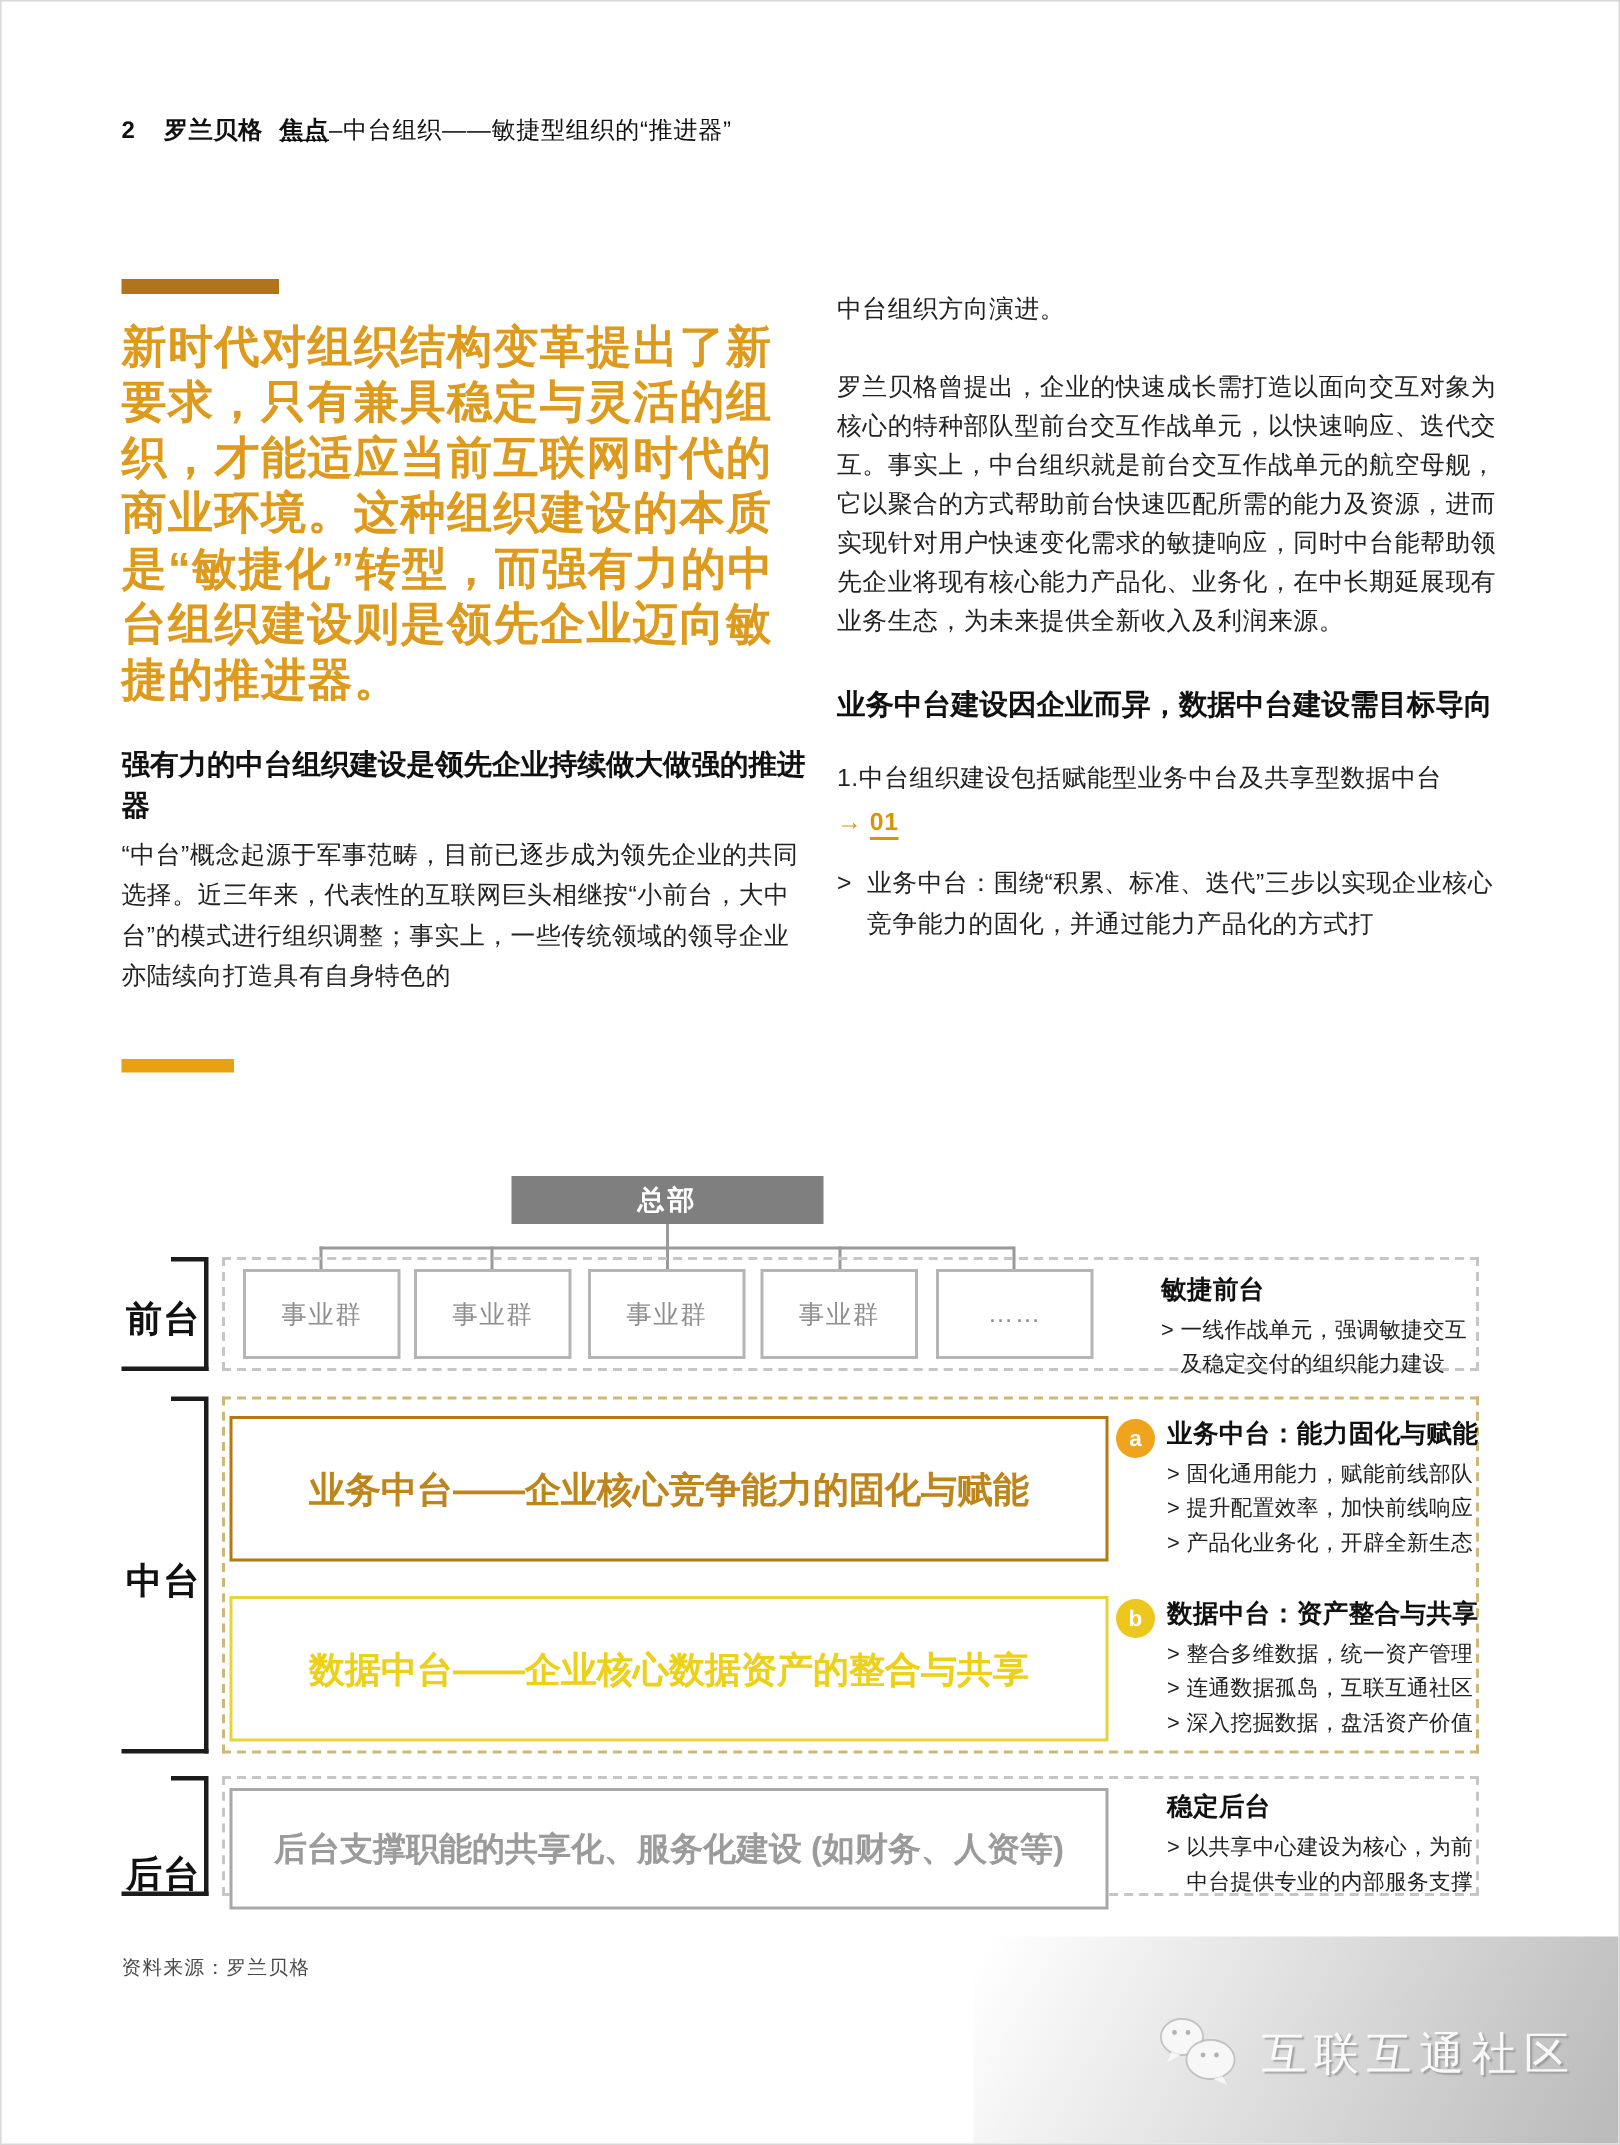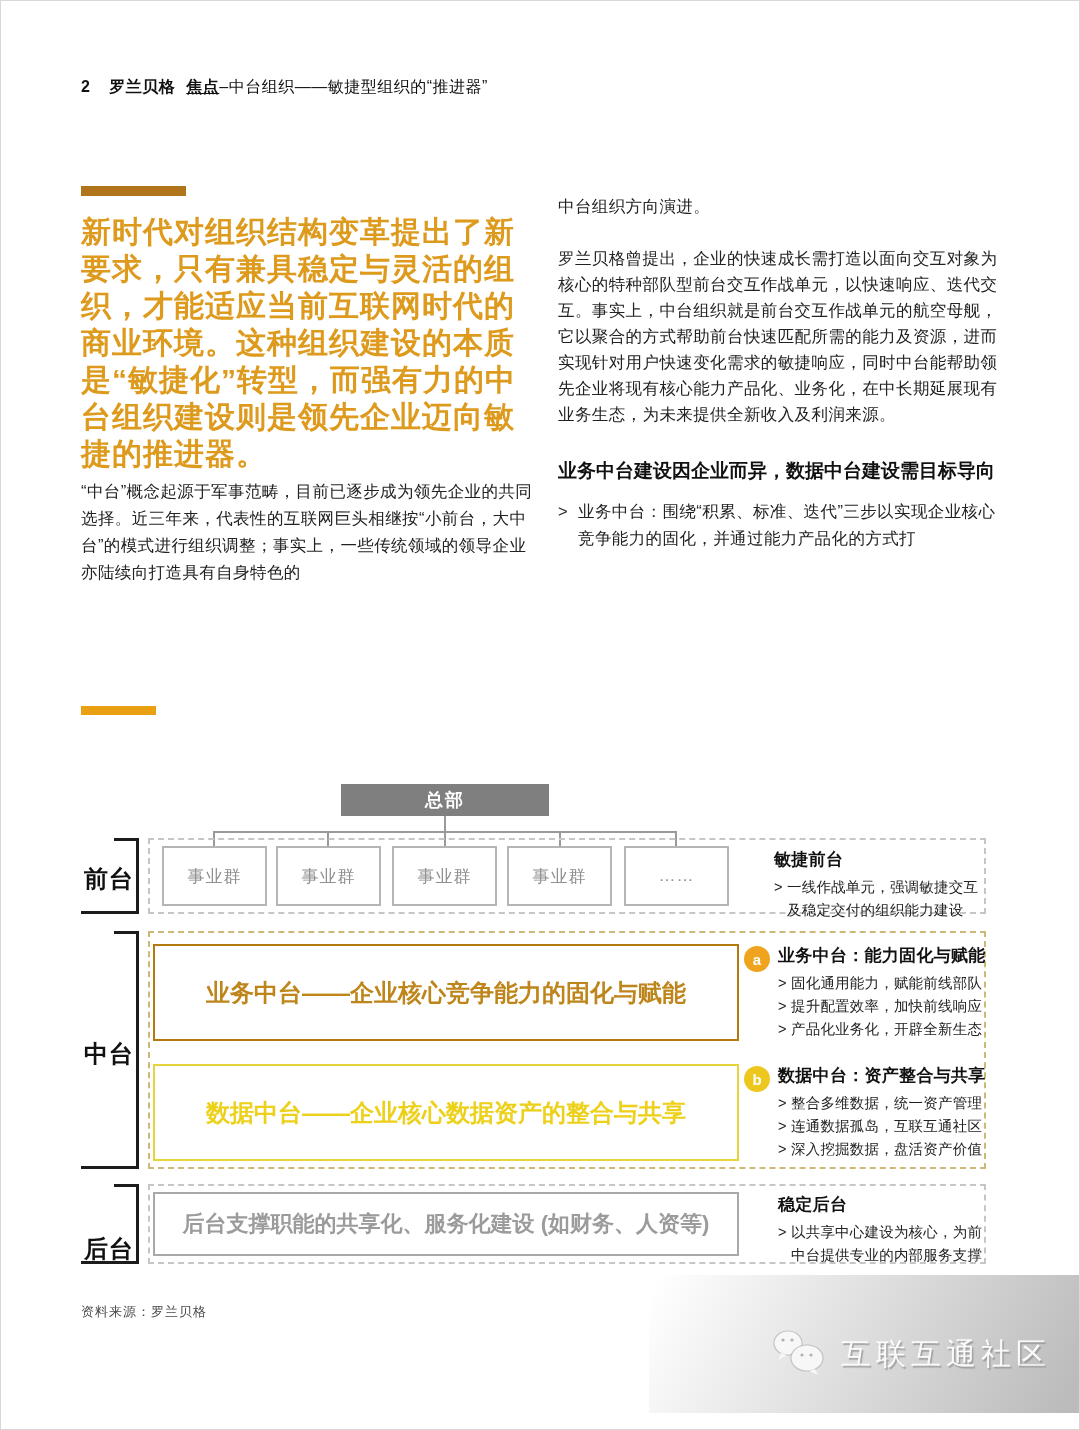--- a/index.html
+++ b/index.html
@@ -54,68 +54,75 @@
   .dashed.mid { border-color:#cdb878; }
 
   .unit-box { position:absolute; top:145px; width:105px; height:60px; background:#fff;
               border:2px solid #b5b5b5; color:#8f8f8f; font-size:17px;
               display:flex; align-items:center; justify-content:center; letter-spacing:1px; }
 
   .big-box { position:absolute; left:72px; width:586px; display:flex; align-items:center;
              justify-content:center; font-weight:bold; text-align:center; background:#fff; }
   .big-box.business { top:243px; height:97px; border:2.5px solid #b1790e; color:#bd851a; font-size:24px; }
   .big-box.data     { top:363px; height:97px; border:2.5px solid #e7d33c; color:#ecd019; font-size:24px; }
-  .big-box.back     { top:491px; height:64px; border:2.5px solid #a8a8a8; color:#9b9b9b; font-size:22px; }
+  .big-box.back     { top:491px; height:81px; border:2.5px solid #a8a8a8; color:#9b9b9b; font-size:22px; }
 
   .badge { position:absolute; left:663px; width:26px; height:26px; border-radius:50%;
            color:#fff; font-size:15px; font-weight:bold; display:flex; align-items:center;
            justify-content:center; }
   .badge.a { top:245px; background:#f0a31c; }
   .badge.b { top:365px; background:#eec71e; }
 
   .annot { position:absolute; width:212px; }
   .annot .ann-title { font-size:17px; font-weight:bold; color:#111; line-height:22px;
                       margin-bottom:5px; letter-spacing:.3px; }
   .ann-bullet { display:flex; font-size:14.5px; line-height:23px; color:#222; letter-spacing:.2px; }
   .ann-bullet .bm { width:13px; flex:0 0 13px; }
 
   .bracket-line { position:absolute; background:#1c1c1c; }
   .row-label { position:absolute; width:52px; text-align:center; font-size:24px;
                font-weight:bold; color:#111; letter-spacing:1px; }
 
   
   .source { position:absolute; left:80px; top:1302px; font-size:13px; color:#4a4a4a;
             letter-spacing:1px; }
-  .watermark-zone { position:absolute; right:0; bottom:16px; width:430px; height:138px;
+  .watermark-zone { position:absolute; right:0; bottom:0; width:430px; height:138px;
        background:linear-gradient(118deg, rgba(255,255,255,0) 2%, rgba(176,176,176,.85) 96%); }
   .watermark { position:absolute; right:28px; bottom:32px; display:flex; align-items:center; }
   .watermark .wm-text { font-size:30px; letter-spacing:5px; color:rgba(252,252,252,.96);
        text-shadow:1.5px 1.5px 1px rgba(140,140,140,.7); margin-left:12px; }
 </style>
 </head>
 <body>
 
 <div id="page">
 
   <div class="page-header">
     <span class="num">2</span>
     <span class="brand">罗兰贝格</span>
     <span class="series">焦点</span><span>–中台组织——敏捷型组织的“推进器”</span>
   </div>
 
   <div class="col-left">
     <div class="accent-bar"></div>
     <div class="headline">新时代对组织结构变革提出了新要求，只有兼具稳定与灵活的组织，才能适应当前互联网时代的商业环境。这种组织建设的本质是“敏捷化”转型，而强有力的中台组织建设则是领先企业迈向敏捷的推进器。</div>
+    <div class="sub-left">强有力的中台组织建设是领先企业持续做大做强的推进器</div>
     <div class="body-text">“中台”概念起源于军事范畴，目前已逐步成为领先企业的共同选择。近三年来，代表性的互联网巨头相继按“小前台，大中台”的模式进行组织调整；事实上，一些传统领域的领导企业亦陆续向打造具有自身特色的</div>
   </div>
 
   <div class="col-right">
     <p>中台组织方向演进。</p>
     <p class="p2">罗兰贝格曾提出，企业的快速成长需打造以面向交互对象为核心的特种部队型前台交互作战单元，以快速响应、迭代交互。事实上，中台组织就是前台交互作战单元的航空母舰，它以聚合的方式帮助前台快速匹配所需的能力及资源，进而实现针对用户快速变化需求的敏捷响应，同时中台能帮助领先企业将现有核心能力产品化、业务化，在中长期延展现有业务生态，为未来提供全新收入及利润来源。</p>
     <div class="sub-right">业务中台建设因企业而异，数据中台建设需目标导向</div>
+    <div class="num-item">
+      <span>1.</span><span>中台组织建设包括赋能型业务中台及共享型数据中台</span>
+      <a class="fig-ref">
+        <span class="arrow">→</span><span class="refnum">01</span>
+      </a>
+    </div>
     <div class="rc-bullet">
       <span class="bm">&gt;</span>
       <span>业务中台：围绕“积累、标准、迭代”三步以实现企业核心竞争能力的固化，并通过能力产品化的方式打</span>
     </div>
   </div>
 
   <div class="figure">
     <div class="fig-accent"></div>
 
     <div class="hq-box">总部</div>

